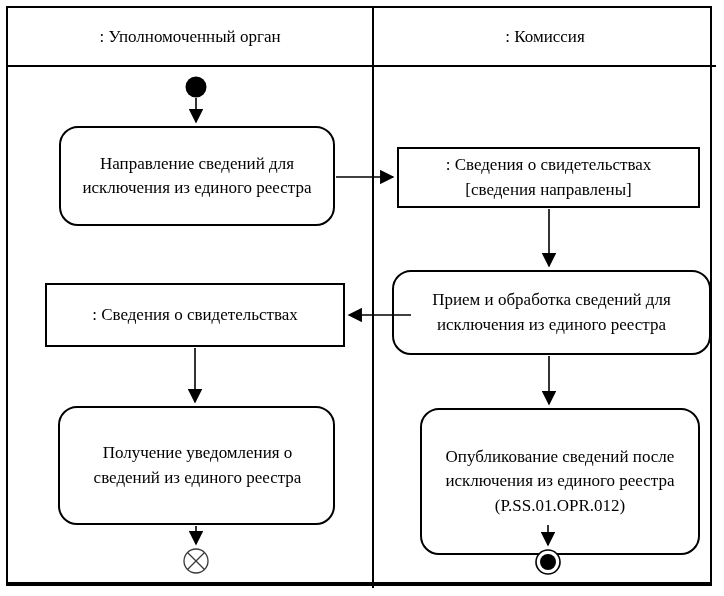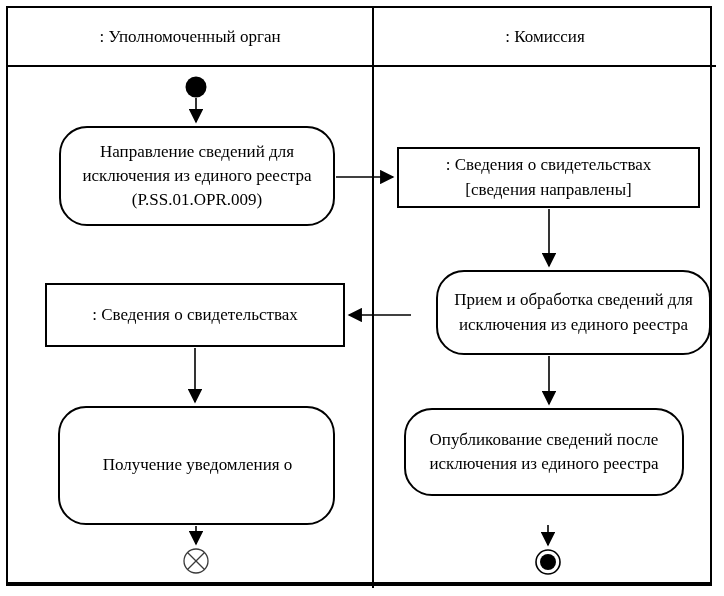--- a/index.html
+++ b/index.html
@@ -31,28 +31,28 @@
   }
   .lane-header.l1{left:8px;width:364px;}
   .lane-header.l2{left:374px;width:342px;}
   .node{
     position:absolute;box-sizing:border-box;
     border:2px solid #000;background:#fff;
     display:flex;flex-direction:column;align-items:center;justify-content:center;
     text-align:center;font-size:17px;line-height:1.42;
     padding:2px 4px;
   }
-  .activity{border-radius:28px;}
+  .activity{border-radius:19px;}
   .object{border-radius:0;}
   .n-opr009{left:59px;top:126px;width:276px;height:100px;}
   .n-sent  {left:397px;top:147px;width:303px;height:61px;}
-  .n-opr010{left:436px;top:270px;width:275px;height:85px;font-family:Liberation Serif, serif;}
+  .n-opr010{left:392px;top:270px;width:319px;height:85px;font-family:Liberation Serif, serif;}
   .n-excl  {left:45px;top:283px;width:300px;height:64px;}
   .n-opr011{left:58px;top:406px;width:277px;height:119px;padding-left:6px;}
-  .n-opr012{left:404px;top:408px;width:280px;height:88px;}
+  .n-opr012{left:420px;top:408px;width:280px;height:147px;}
   svg.overlay{
     position:absolute;left:0;top:0;width:724px;height:596px;
     pointer-events:none;
   }
 </style>
 </head>
 <body>
 
 <div class="canvas">
 
@@ -63,44 +63,45 @@
   <div class="lane-header l2">
     <span>: Комиссия</span>
   </div>
   <div class="lane-header l1">
     <span>: Уполномоченный орган</span>
   </div>
 
   <div class="node activity n-opr009">
     <div>Направление сведений для</div>
     <div>исключения из единого реестра</div>
-    <div>(P.SS.01.OPR.009)</div>
   </div>
 
   <div class="node object n-sent">
     <div>: Сведения о свидетельствах</div>
     <div>[сведения направлены]</div>
   </div>
 
   <div class="node activity n-opr010">
     <div>Прием и обработка сведений для</div>
     <div>исключения из единого реестра</div>
   </div>
 
   <div class="node object n-excl">
     <div>: Сведения о свидетельствах</div>
   </div>
 
   <div class="node activity n-opr011">
     <div>Получение уведомления о</div>
+    <div>сведений из единого реестра</div>
   </div>
 
   <div class="node activity n-opr012">
     <div>Опубликование сведений после</div>
     <div>исключения из единого реестра</div>
+    <div>(P.SS.01.OPR.012)</div>
   </div>
 
   <svg class="overlay" viewBox="0 0 724 596" xmlns="http://www.w3.org/2000/svg">
     <defs>
       <marker id="arw" viewBox="0 0 10 10" refX="9" refY="5" markerWidth="12" markerHeight="9" orient="auto-start-reverse">
         <path d="M0,0 L10,5 L0,10 z" fill="#000"></path>
       </marker>
     </defs>
 
     <circle cx="196" cy="87" r="10.5" fill="#000"></circle>

